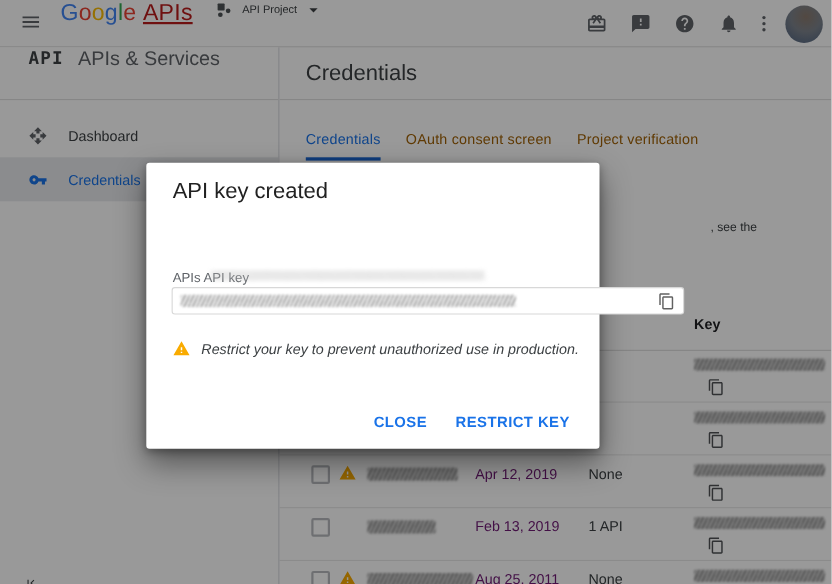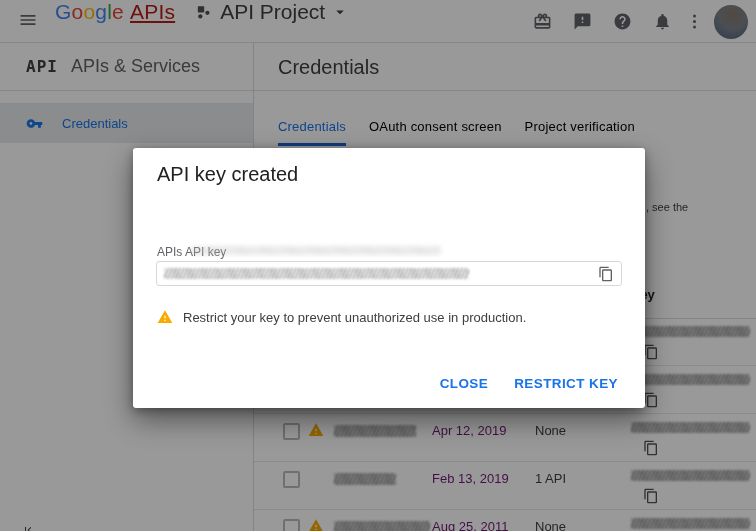--- a/index.html
+++ b/index.html
@@ -12,87 +12,87 @@
   .icon svg{width:100%;height:100%;fill:currentColor;display:block;}
   button{background:none;border:none;padding:0;margin:0;cursor:pointer;font-family:inherit;}
 
   
   .topbar{position:absolute;left:0;top:0;width:756px;height:43px;background:#fff;
           border-bottom:1px solid #e0e0e0;display:flex;align-items:flex-start;z-index:1;box-sizing:border-box;}
   .menu-btn{width:40px;height:40px;margin-left:8px;display:flex;align-items:center;justify-content:center;color:#5f6368;}
   .menu-btn .icon{width:20px;height:20px;}
   .logo{margin-left:7px;font-size:21px;letter-spacing:.2px;display:flex;align-items:baseline;white-space:nowrap;}
   .logo .suffix{color:#b91c1c;margin-left:6px;text-decoration:underline;}
-  .proj{display:flex;align-items:center;margin-left:20px;color:#3c4043;font-size:21px;cursor:pointer;}
+  .proj{display:flex;align-items:center;margin-left:20px;color:#3c4043;font-size:10px;cursor:pointer;}
   .proj .icon{width:17px;height:17px;color:#4d5256;margin-right:8px;}
   .proj .caret{width:18px;height:18px;color:#3c4043;margin-left:6px;}
   .tb-actions{position:absolute;right:0;top:0;height:43px;display:flex;align-items:center;}
   .tb-btn{width:40px;height:40px;display:flex;align-items:center;justify-content:center;color:#5f6368;}
   .tb-btn .icon{width:19px;height:19px;}
   .tb-btn.narrow{width:24px;}
   .avatar{width:34px;height:34px;border-radius:50%;margin:0 8px 0 8px;
           background:radial-gradient(circle at 55% 30%,#8a7a6e 0%,#7d838c 45%,#5e6e85 80%,#4e5d74 100%);
           filter:blur(.4px);}
 
   
   .sidebar{position:absolute;left:0;top:43px;width:254px;height:488px;background:#fff;
            border-right:1px solid #dadce0;box-sizing:border-box;z-index:1;}
-  .side-header{height:47px;border-bottom:1px solid #e0e0e0;display:flex;align-items:center;padding-left:26px;}
+  .side-header{height:47px;border-bottom:1px solid #e0e0e0;display:flex;padding-left:26px;}
   .side-logo{font-family:"DejaVu Sans Mono", monospace;font-weight:bold;font-size:16px;color:#3c4043;letter-spacing:1px;margin-right:13px;}
   .side-title{font-size:18px;color:#5f6368;}
   .side-nav{padding-top:12px;}
   .side-item{height:40px;display:flex;align-items:center;padding-left:26px;font-size:13px;color:#3c4043;cursor:pointer;}
   .side-item .icon{width:17px;height:17px;color:#5f6368;margin-right:19px;}
   .side-item.active{background:#e8eaed;color:#1a73e8;}
   .side-item.active .icon{color:#1a73e8;}
   .collapse-btn{position:absolute;left:22px;top:481px;width:12px;height:12px;color:#3c4043;}
   .collapse-btn .icon{width:12px;height:12px;}
 
   
   .main{position:absolute;left:254px;top:43px;width:502px;height:488px;background:#fff;z-index:0;}
   .page-title{position:absolute;left:24px;top:13px;font-size:20px;color:#3c4043;}
   .main-divider{position:absolute;left:0;top:47px;width:502px;height:1px;background:#e0e0e0;}
   .tabs{position:absolute;left:24px;top:64px;display:flex;}
-  .tab{font-size:13px;color:#000000;margin-right:23px;padding:12px 0 9px 0;border-bottom:3px solid transparent;cursor:pointer;letter-spacing:.2px;}
+  .tab{font-size:13px;color:#a16207;margin-right:23px;padding:12px 0 9px 0;border-bottom:3px solid transparent;cursor:pointer;letter-spacing:.2px;}
   .tab.active{color:#1a73e8;border-bottom-color:#1967d2;}
   .desc-frag{position:absolute;left:392px;top:146px;font-size:11px;color:#3c4043;white-space:nowrap;margin-top:12px;}
   .key-header{position:absolute;left:377px;top:244px;font-size:13px;font-weight:bold;color:#202124;}
   .table-head-divider{position:absolute;left:0;top:275px;width:502px;height:1px;background:#dcdcdc;}
   .rows{position:absolute;left:0;top:275px;width:502px;}
   .trow{position:absolute;left:0;width:502px;height:48px;border-bottom:1px solid #e8e8e8;box-sizing:border-box;}
   .cb{position:absolute;left:29px;top:9px;width:13px;height:13px;border:2px solid #b7babe;border-radius:2px;background:#fff;cursor:pointer;}
   .row-warn{position:absolute;left:54px;top:8px;width:16px;height:16px;color:#f9ab00;}
   .name-redact{position:absolute;left:80px;top:11px;height:12px;}
   .cell-date{position:absolute;left:178px;top:9px;font-size:13px;color:#701a75;}
   .cell-restr{position:absolute;left:281px;top:9px;font-size:13px;color:#3c4043;}
   .key-redact{position:absolute;left:377px;top:8px;width:119px;height:11px;}
   .row-copy{position:absolute;left:389px;top:26px;width:16px;height:16px;color:#505356;}
   .row-copy .icon{width:16px;height:16px;}
 
   .redact{border-radius:2px;filter:blur(1.2px);opacity:.85;
           background:repeating-linear-gradient(115deg,#6f6f6f 0 1.5px,#cfcfcf 1.5px 3.5px);}
 
   
   .scrim{position:absolute;inset:0;background:rgba(0,0,0,.40);z-index:50;}
-  .modal{position:absolute;left:133px;top:148px;width:512px;height:260px;background:#fff;border-radius:3px;
+  .modal{position:absolute;left:133px;top:148px;width:412px;height:260px;background:#fff;border-radius:3px;
          box-shadow:0 12px 28px rgba(0,0,0,.45),0 2px 8px rgba(0,0,0,.3);z-index:60;}
   .m-title{position:absolute;left:24px;top:15px;font-size:20px;color:#212121;}
   .m-body{position:absolute;left:24px;top:46px;width:470px;font-size:13.5px;color:#5f6368;}
   .chip{font-family:"DejaVu Sans Mono", monospace;font-size:11.5px;background:#f1f3f4;color:#202124;
         padding:1px 4px;border-radius:2px;}
   .m-label{position:absolute;left:24px;top:97px;font-size:12px;color:#5f6368;}
   .m-field{position:absolute;left:23px;top:113px;width:466px;height:25px;border:1px solid #d8d8d8;border-radius:3px;
            box-sizing:border-box;display:flex;align-items:center;padding:0 7px;background:#fff;cursor:text;}
   .m-field .redact-light{width:305px;height:11px;border-radius:2px;filter:blur(1.2px);opacity:.9;
            background:repeating-linear-gradient(115deg,#9a9a9a 0 1.5px,#ededed 1.5px 3.5px);}
   .m-copy{margin-left:auto;width:16px;height:16px;color:#616161;}
   .m-copy .icon{width:16px;height:16px;}
   .label-smudge{position:absolute;left:58px;top:98px;width:250px;height:9px;border-radius:3px;
            filter:blur(2px);opacity:.35;background:repeating-linear-gradient(115deg,#8a8a8a 0 2px,#f4f4f4 2px 4px);}
-  .m-warning{position:absolute;left:24px;top:161px;display:flex;align-items:center;}
+  .m-warning{position:absolute;left:24px;top:161px;display:flex;align-items:center;font-style:italic;}
   .m-warning .icon{width:16px;height:16px;color:#f9ab00;margin-right:10px;flex:none;}
   .m-warning span{font-size:13px;color:#3c4043;}
   .m-actions{position:absolute;right:14px;top:218px;display:flex;}
   .m-btn{color:#1a73e8;font-size:13.5px;font-weight:bold;letter-spacing:.4px;padding:10px 13px;border-radius:4px;}
 </style>
 </head>
 <body>
 
 <header class="topbar">
   <button class="menu-btn">
@@ -162,20 +162,28 @@
       <div class="avatar"></div>
     </div>
 </header>
 
 <aside class="sidebar">
   <div class="side-header">
     <span class="side-logo">API</span>
     <span class="side-title">APIs &amp; Services</span>
   </div>
   <nav class="side-nav" id="side-nav">
+      <div class="side-item">
+        <span class="icon">
+          <svg viewBox="0 0 24 24">
+            <path d="M10 9h4V6h3l-5-5-5 5h3v3zm-1 1H6V7l-5 5 5 5v-3h3v-4zm14 2l-5-5v3h-3v4h3v3l5-5zm-9 3h-4v3H7l5 5 5-5h-3v-3z"></path>
+          </svg>
+        </span>
+        <span>Dashboard</span>
+      </div>
       <div class="side-item active">
         <span class="icon">
           <svg viewBox="0 0 24 24">
             <path d="M12.65 10C11.83 7.67 9.61 6 7 6c-3.31 0-6 2.69-6 6s2.69 6 6 6c2.61 0 4.83-1.67 5.65-4H17v4h4v-4h2v-4H12.65zM7 14c-1.1 0-2-.9-2-2s.9-2 2-2 2 .9 2 2-.9 2-2 2z"></path>
           </svg>
         </span>
         <span>Credentials</span>
       </div>
     </nav>
   <button class="collapse-btn">

